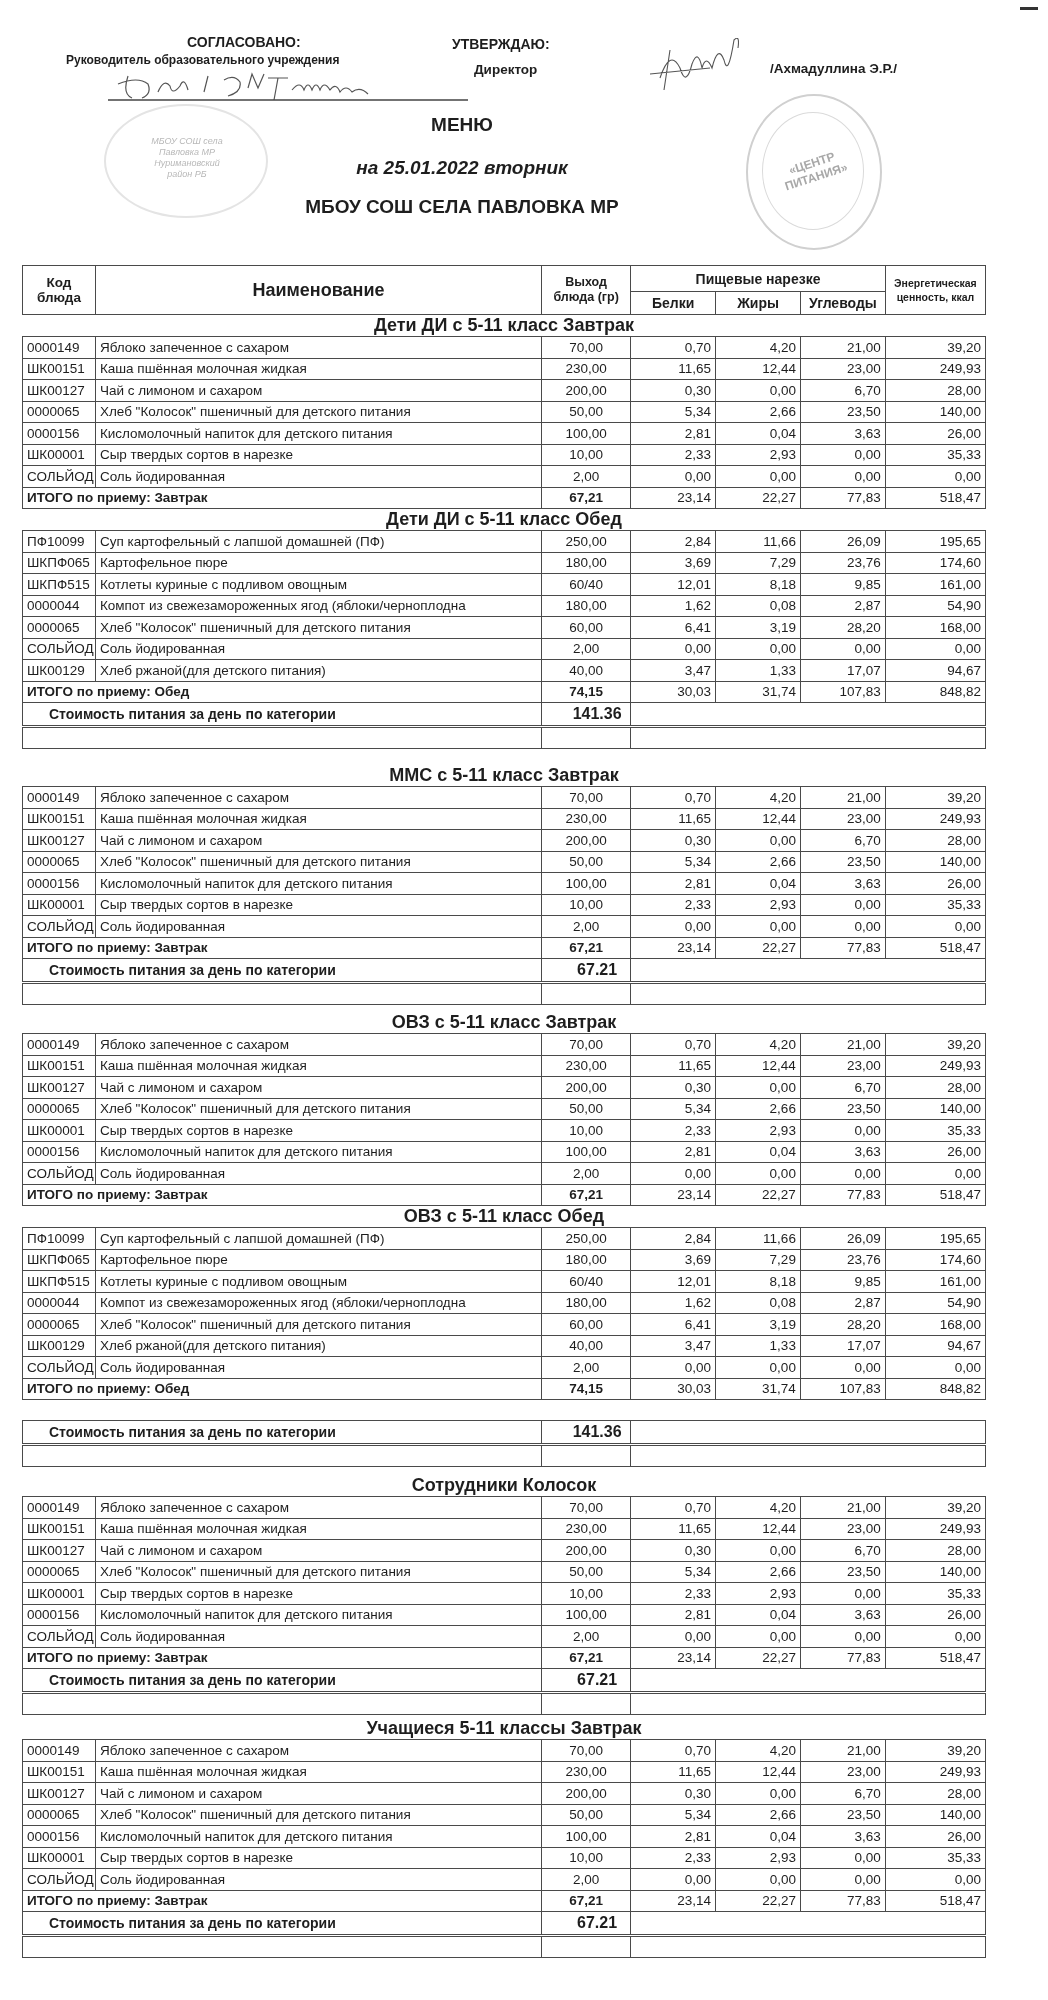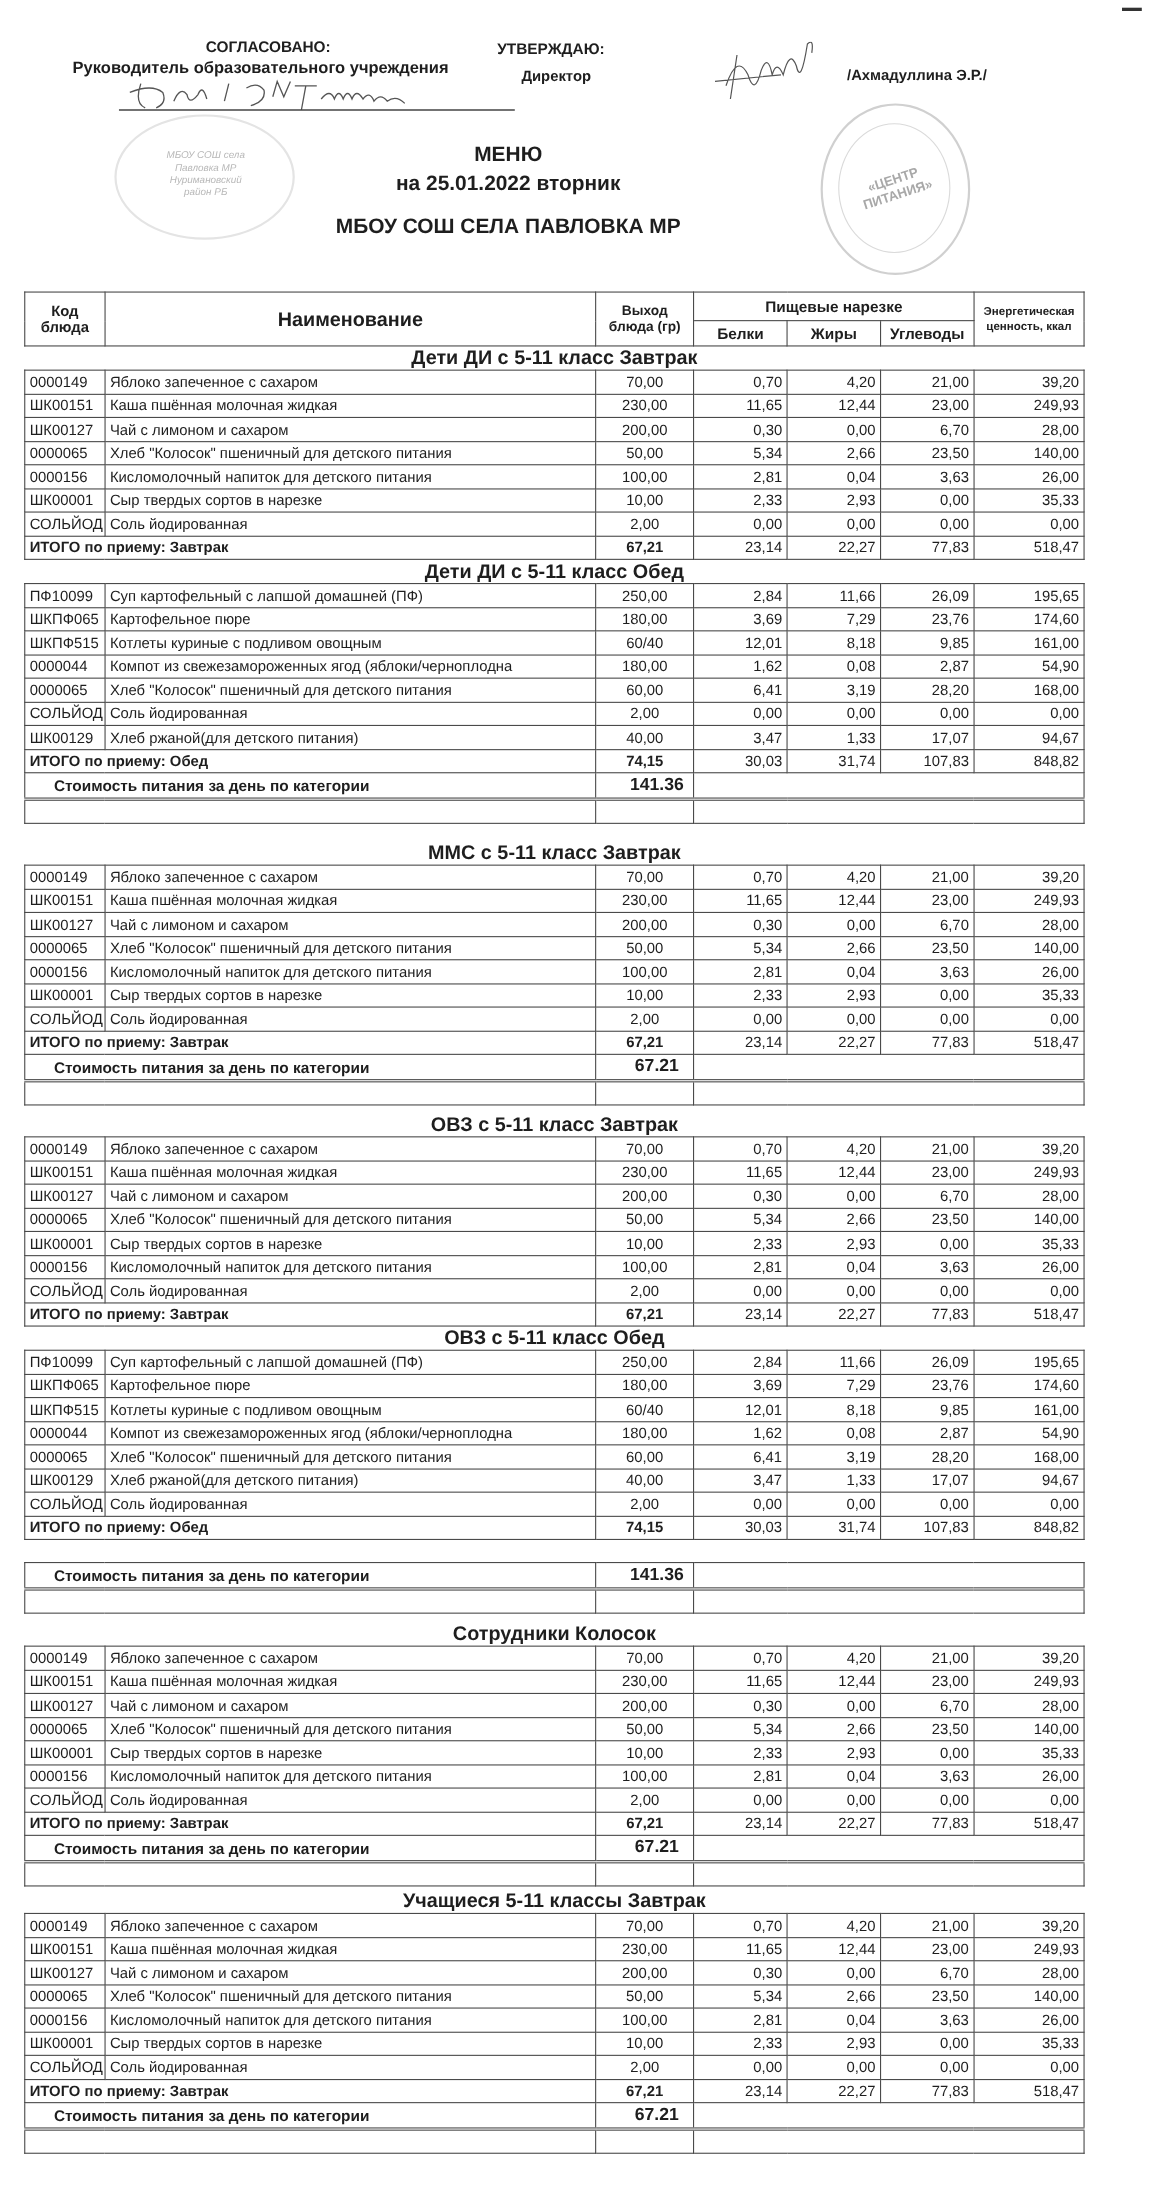--- a/index.html
+++ b/index.html
@@ -27,21 +27,21 @@
   .dbl { border-bottom:3px double #4a4a4a !important;padding-left:26px; }
   .head th { font-weight:bold; font-size:13px; }
   .edge-mark { position:absolute; background:#333; }
 </style>
 </head>
 <body>
 
 <div class="edge-mark" style="left:1020px;top:7px;width:18px;height:3px;"></div>
 
 <div class="abs hdr-bold" style="left:187px;top:34px;">СОГЛАСОВАНО:</div>
-<div class="abs hdr-bold" style="left:66px;top:53px;font-size:15px;">Руководитель образовательного учреждения</div>
+<div class="abs hdr-bold" style="left:66px;top:53px;font-size:12px;">Руководитель образовательного учреждения</div>
 <div class="abs" style="left:108px;top:70px;width:370px;height:36px;">
   <svg width="370" height="36">
     <path d="M20 6 q -6 18 4 22 M10 14 q 20 -8 30 0 q 4 10 -6 14 M50 22 q 6 -14 12 -6 q 2 10 10 0 q 4 -10 8 4 M96 22 l 4 -16 M116 10 q 10 -6 16 2 q 2 10 -12 14 M140 18 l 4 -14 l 6 14 l 6 -14 M170 8 l -4 22 M160 8 l 20 0 M184 20 q 8 -10 12 0 q 4 -10 8 0 q 4 -10 8 0 q 4 -10 10 0 q 6 -8 10 2 q 6 -8 12 0 q 8 -6 16 2" stroke="#555" stroke-width="1.2" fill="none"></path>
     <line x1="0" y1="30" x2="360" y2="30" stroke="#444" stroke-width="1.5"></line>
   </svg>
 </div>
 <div class="abs hdr-bold" style="left:452px;top:36px;">УТВЕРЖДАЮ:</div>
 <div class="abs hdr-bold" style="left:474px;top:62px;font-size:13.5px;">Директор</div>
 <div class="sig" style="left:640px;top:38px;">
   <svg width="130" height="60">
@@ -51,22 +51,22 @@
 <div class="abs hdr-bold" style="left:770px;top:61px;font-size:13.5px;">/Ахмадуллина Э.Р./</div>
 
 <div class="stamp" style="left:104px;top:104px;width:160px;height:110px;border-color:#e4e4e4;">
   <div class="stamp-text" style="left:36px;top:30px;width:90px;font-style:italic;">МБОУ СОШ села Павловка МР Нуримановский район РБ</div>
 </div>
 <div class="stamp" style="left:746px;top:94px;width:132px;height:152px;">
   <div class="stamp-inner" style="left:14px;top:16px;width:100px;height:116px;"></div>
   <div class="stamp-text" style="left:26px;top:60px;width:80px;font-size:12px;font-weight:bold;color:#a8a8a8;line-height:14px;transform:rotate(-18deg);">«ЦЕНТР ПИТАНИЯ»</div>
 </div>
 
-<div class="abs title" style="top:130px;">МЕНЮ</div>
-<div class="abs title" style="top:157px;">на 25.01.2022  вторник</div>
+<div class="abs title" style="top:114px;">МЕНЮ</div>
+<div class="abs title" style="top:157px;font-style:italic;">на 25.01.2022  вторник</div>
 <div class="abs title" style="top:196px;">МБОУ СОШ СЕЛА ПАВЛОВКА МР</div>
 
 <table style="top:265px;">
   <colgroup>
       <col class="code">
       <col class="name">
       <col class="out">
       <col class="num">
       <col class="num">
       <col class="num">

